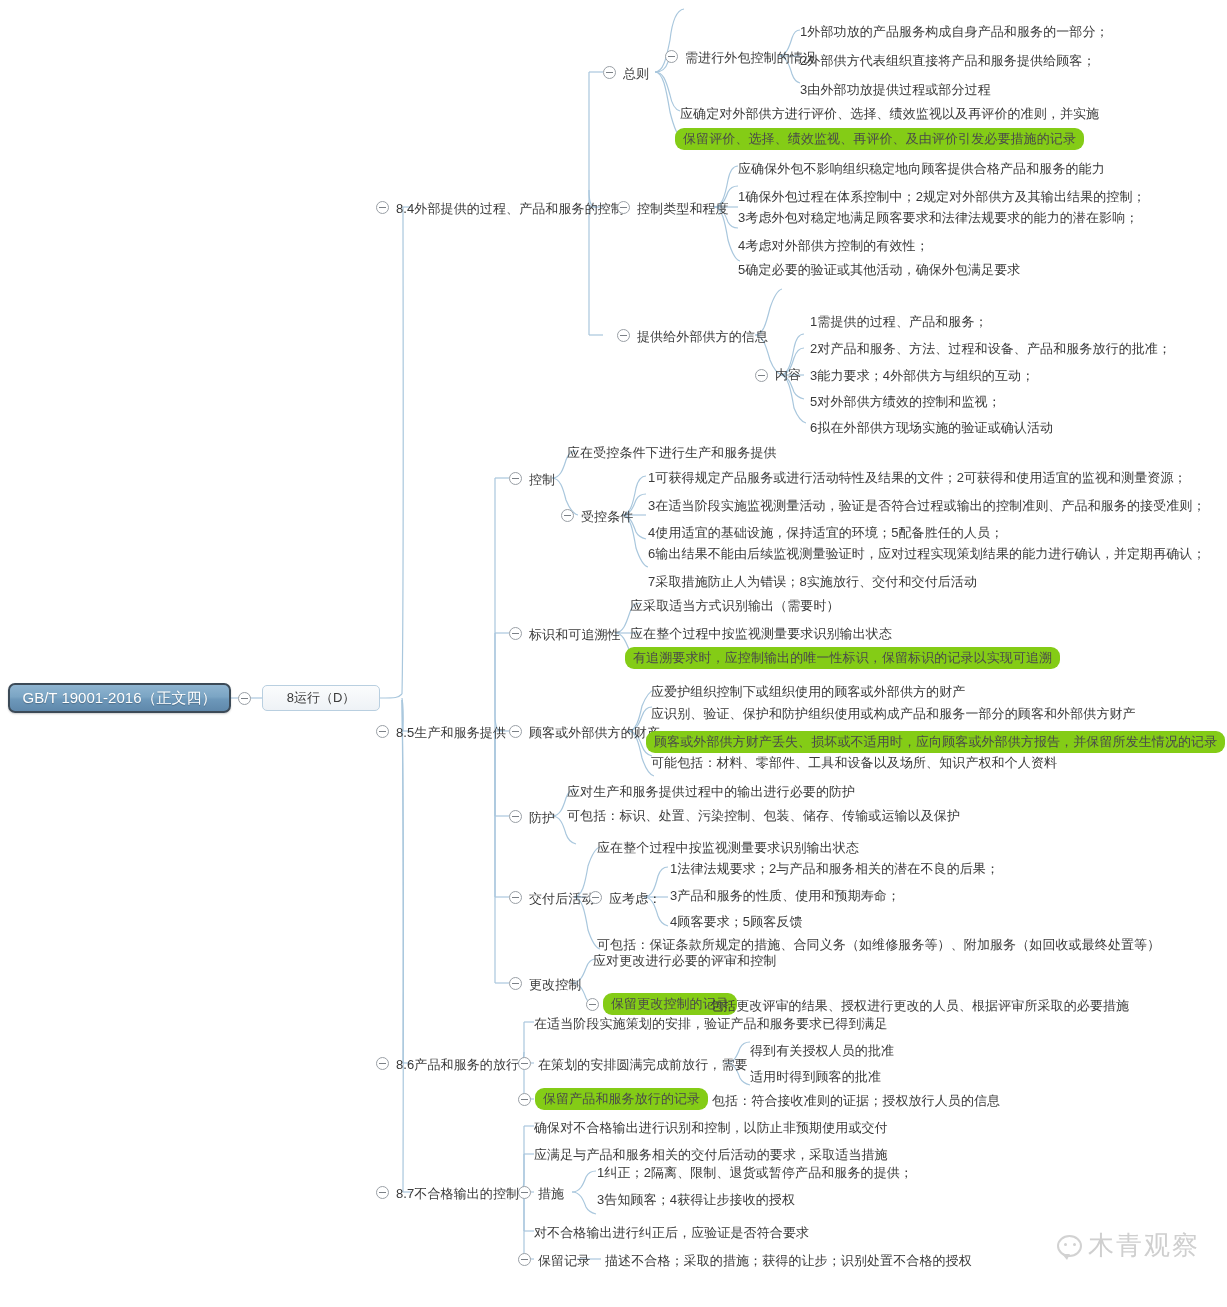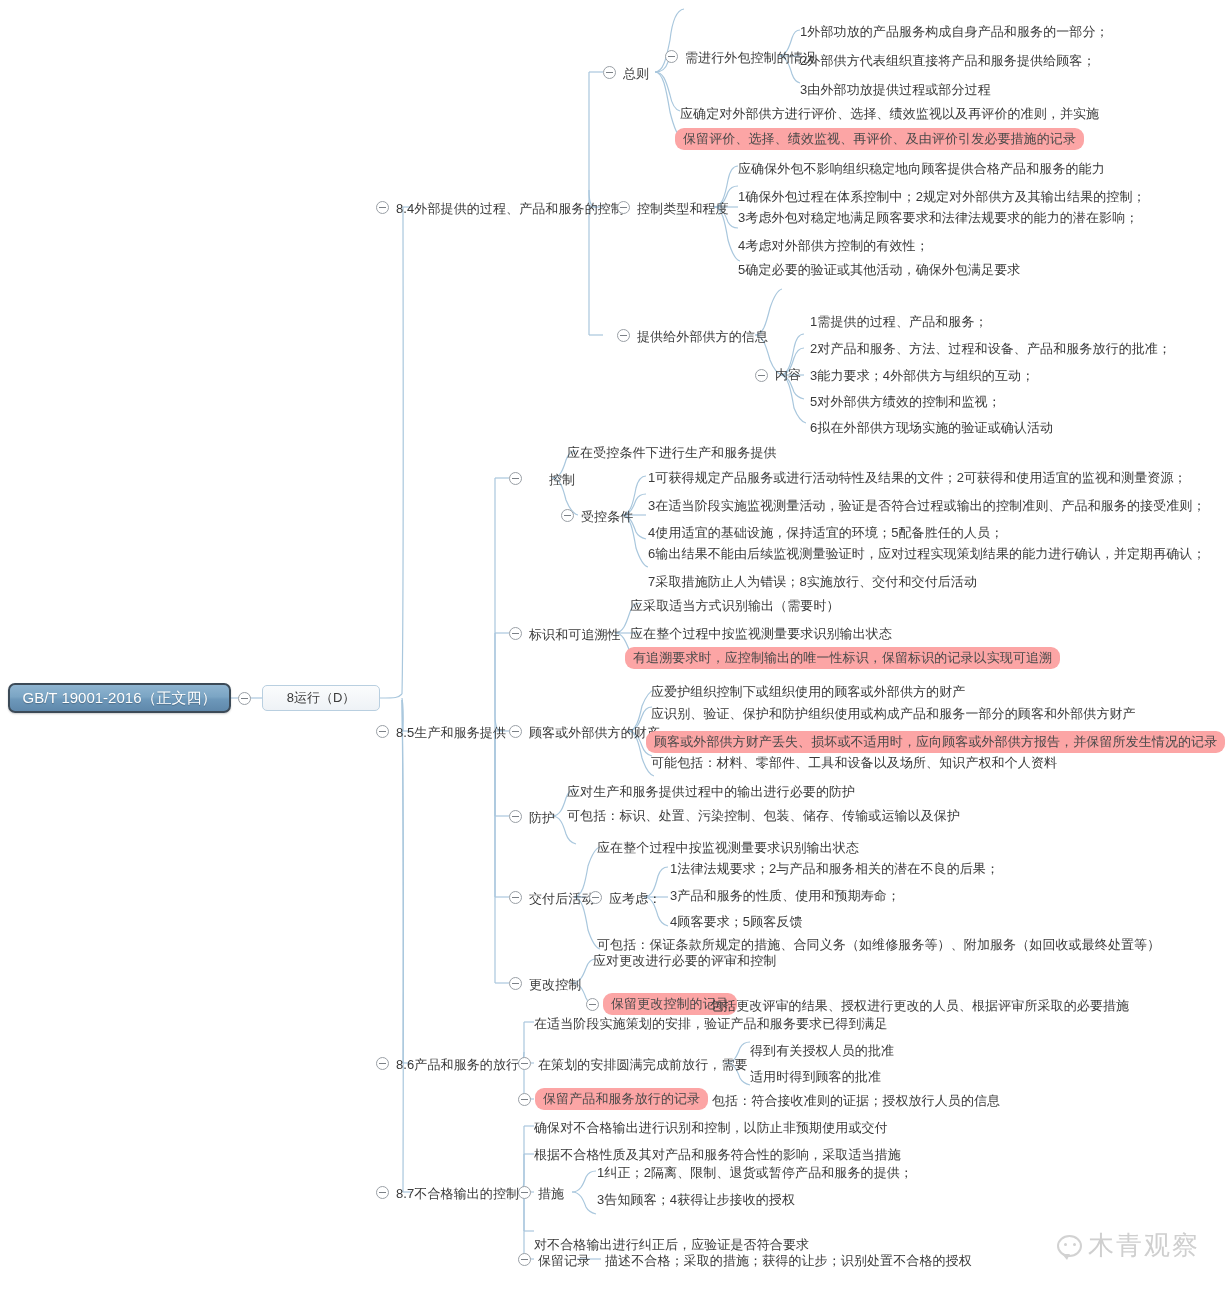--- a/index.html
+++ b/index.html
@@ -23,21 +23,21 @@
   
   .node{
     position:absolute;
     white-space:nowrap;
     font-size:13px;
     line-height:16px;
     color:#3a3a3a;
     letter-spacing:0.1px;
   }
   .node.hl{
-    background:#fca5a5;
+    background:#84cc16;
     border-radius:9px;
     padding:3px 8px;
     color:#4a4a4a;
   }
   .node.plain{padding:2px 0;}
 
   
   .root{
     position:absolute;
     left:8px;top:683px;
@@ -284,21 +284,21 @@
   <div class="node plain" style="left:810px;top:312px;">1需提供的过程、产品和服务；</div>
   <div class="node plain" style="left:810px;top:339px;">2对产品和服务、方法、过程和设备、产品和服务放行的批准；</div>
   <div class="node plain" style="left:810px;top:366px;">3能力要求；4外部供方与组织的互动；</div>
   <div class="node plain" style="left:810px;top:392px;">5对外部供方绩效的控制和监视；</div>
   <div class="node plain" style="left:810px;top:418px;">6拟在外部供方现场实施的验证或确认活动</div>
 
   <div class="toggle" style="left:376px;top:725px;"></div>
   <div class="node plain" style="left:396px;top:723px;">8.5生产和服务提供</div>
 
   <div class="toggle" style="left:509px;top:472px;"></div>
-  <div class="node plain" style="left:529px;top:470px;margin-left:20px;">控制</div>
+  <div class="node plain" style="left:529px;top:470px;">控制</div>
   <div class="node plain" style="left:567px;top:443px;">应在受控条件下进行生产和服务提供</div>
 
   <div class="toggle" style="left:561px;top:509px;"></div>
   <div class="node plain" style="left:581px;top:507px;">受控条件</div>
   <div class="node plain" style="left:648px;top:468px;">1可获得规定产品服务或进行活动特性及结果的文件；2可获得和使用适宜的监视和测量资源；</div>
   <div class="node plain" style="left:648px;top:496px;">3在适当阶段实施监视测量活动，验证是否符合过程或输出的控制准则、产品和服务的接受准则；</div>
   <div class="node plain" style="left:648px;top:523px;">4使用适宜的基础设施，保持适宜的环境；5配备胜任的人员；</div>
   <div class="node plain" style="left:648px;top:544px;">6输出结果不能由后续监视测量验证时，应对过程实现策划结果的能力进行确认，并定期再确认；</div>
   <div class="node plain" style="left:648px;top:572px;">7采取措施防止人为错误；8实施放行、交付和交付后活动</div>
 
@@ -347,28 +347,28 @@
   <div class="node plain" style="left:750px;top:1041px;">得到有关授权人员的批准</div>
   <div class="node plain" style="left:750px;top:1067px;">适用时得到顾客的批准</div>
 
   <div class="toggle" style="left:518px;top:1093px;"></div>
   <div class="node hl" style="left:535px;top:1088px;">保留产品和服务放行的记录</div>
   <div class="node plain" style="left:712px;top:1091px;">包括：符合接收准则的证据；授权放行人员的信息</div>
 
   <div class="toggle" style="left:376px;top:1186px;"></div>
   <div class="node plain" style="left:396px;top:1184px;">8.7不合格输出的控制</div>
   <div class="node plain" style="left:534px;top:1118px;">确保对不合格输出进行识别和控制，以防止非预期使用或交付</div>
-  <div class="node plain" style="left:534px;top:1145px;">根据不合格性质及其对产品和服务符合性的影响，采取适当措施</div>
+  <div class="node plain" style="left:534px;top:1145px;">应满足与产品和服务相关的交付后活动的要求，采取适当措施</div>
 
   <div class="toggle" style="left:518px;top:1186px;"></div>
   <div class="node plain" style="left:538px;top:1184px;">措施</div>
   <div class="node plain" style="left:597px;top:1163px;">1纠正；2隔离、限制、退货或暂停产品和服务的提供；</div>
   <div class="node plain" style="left:597px;top:1190px;">3告知顾客；4获得让步接收的授权</div>
 
-  <div class="node plain" style="left:534px;top:1223px;margin-top:12px;">对不合格输出进行纠正后，应验证是否符合要求</div>
+  <div class="node plain" style="left:534px;top:1223px;">对不合格输出进行纠正后，应验证是否符合要求</div>
 
   <div class="toggle" style="left:518px;top:1253px;"></div>
   <div class="node plain" style="left:538px;top:1251px;">保留记录</div>
   <div class="node plain" style="left:605px;top:1251px;">描述不合格；采取的措施；获得的让步；识别处置不合格的授权</div>
 
   <div class="watermark">
     <span class="wm-bubble">
       <span class="wm-eye" style="left:5px;"></span>
       <span class="wm-eye" style="left:14px;"></span>
     </span>

